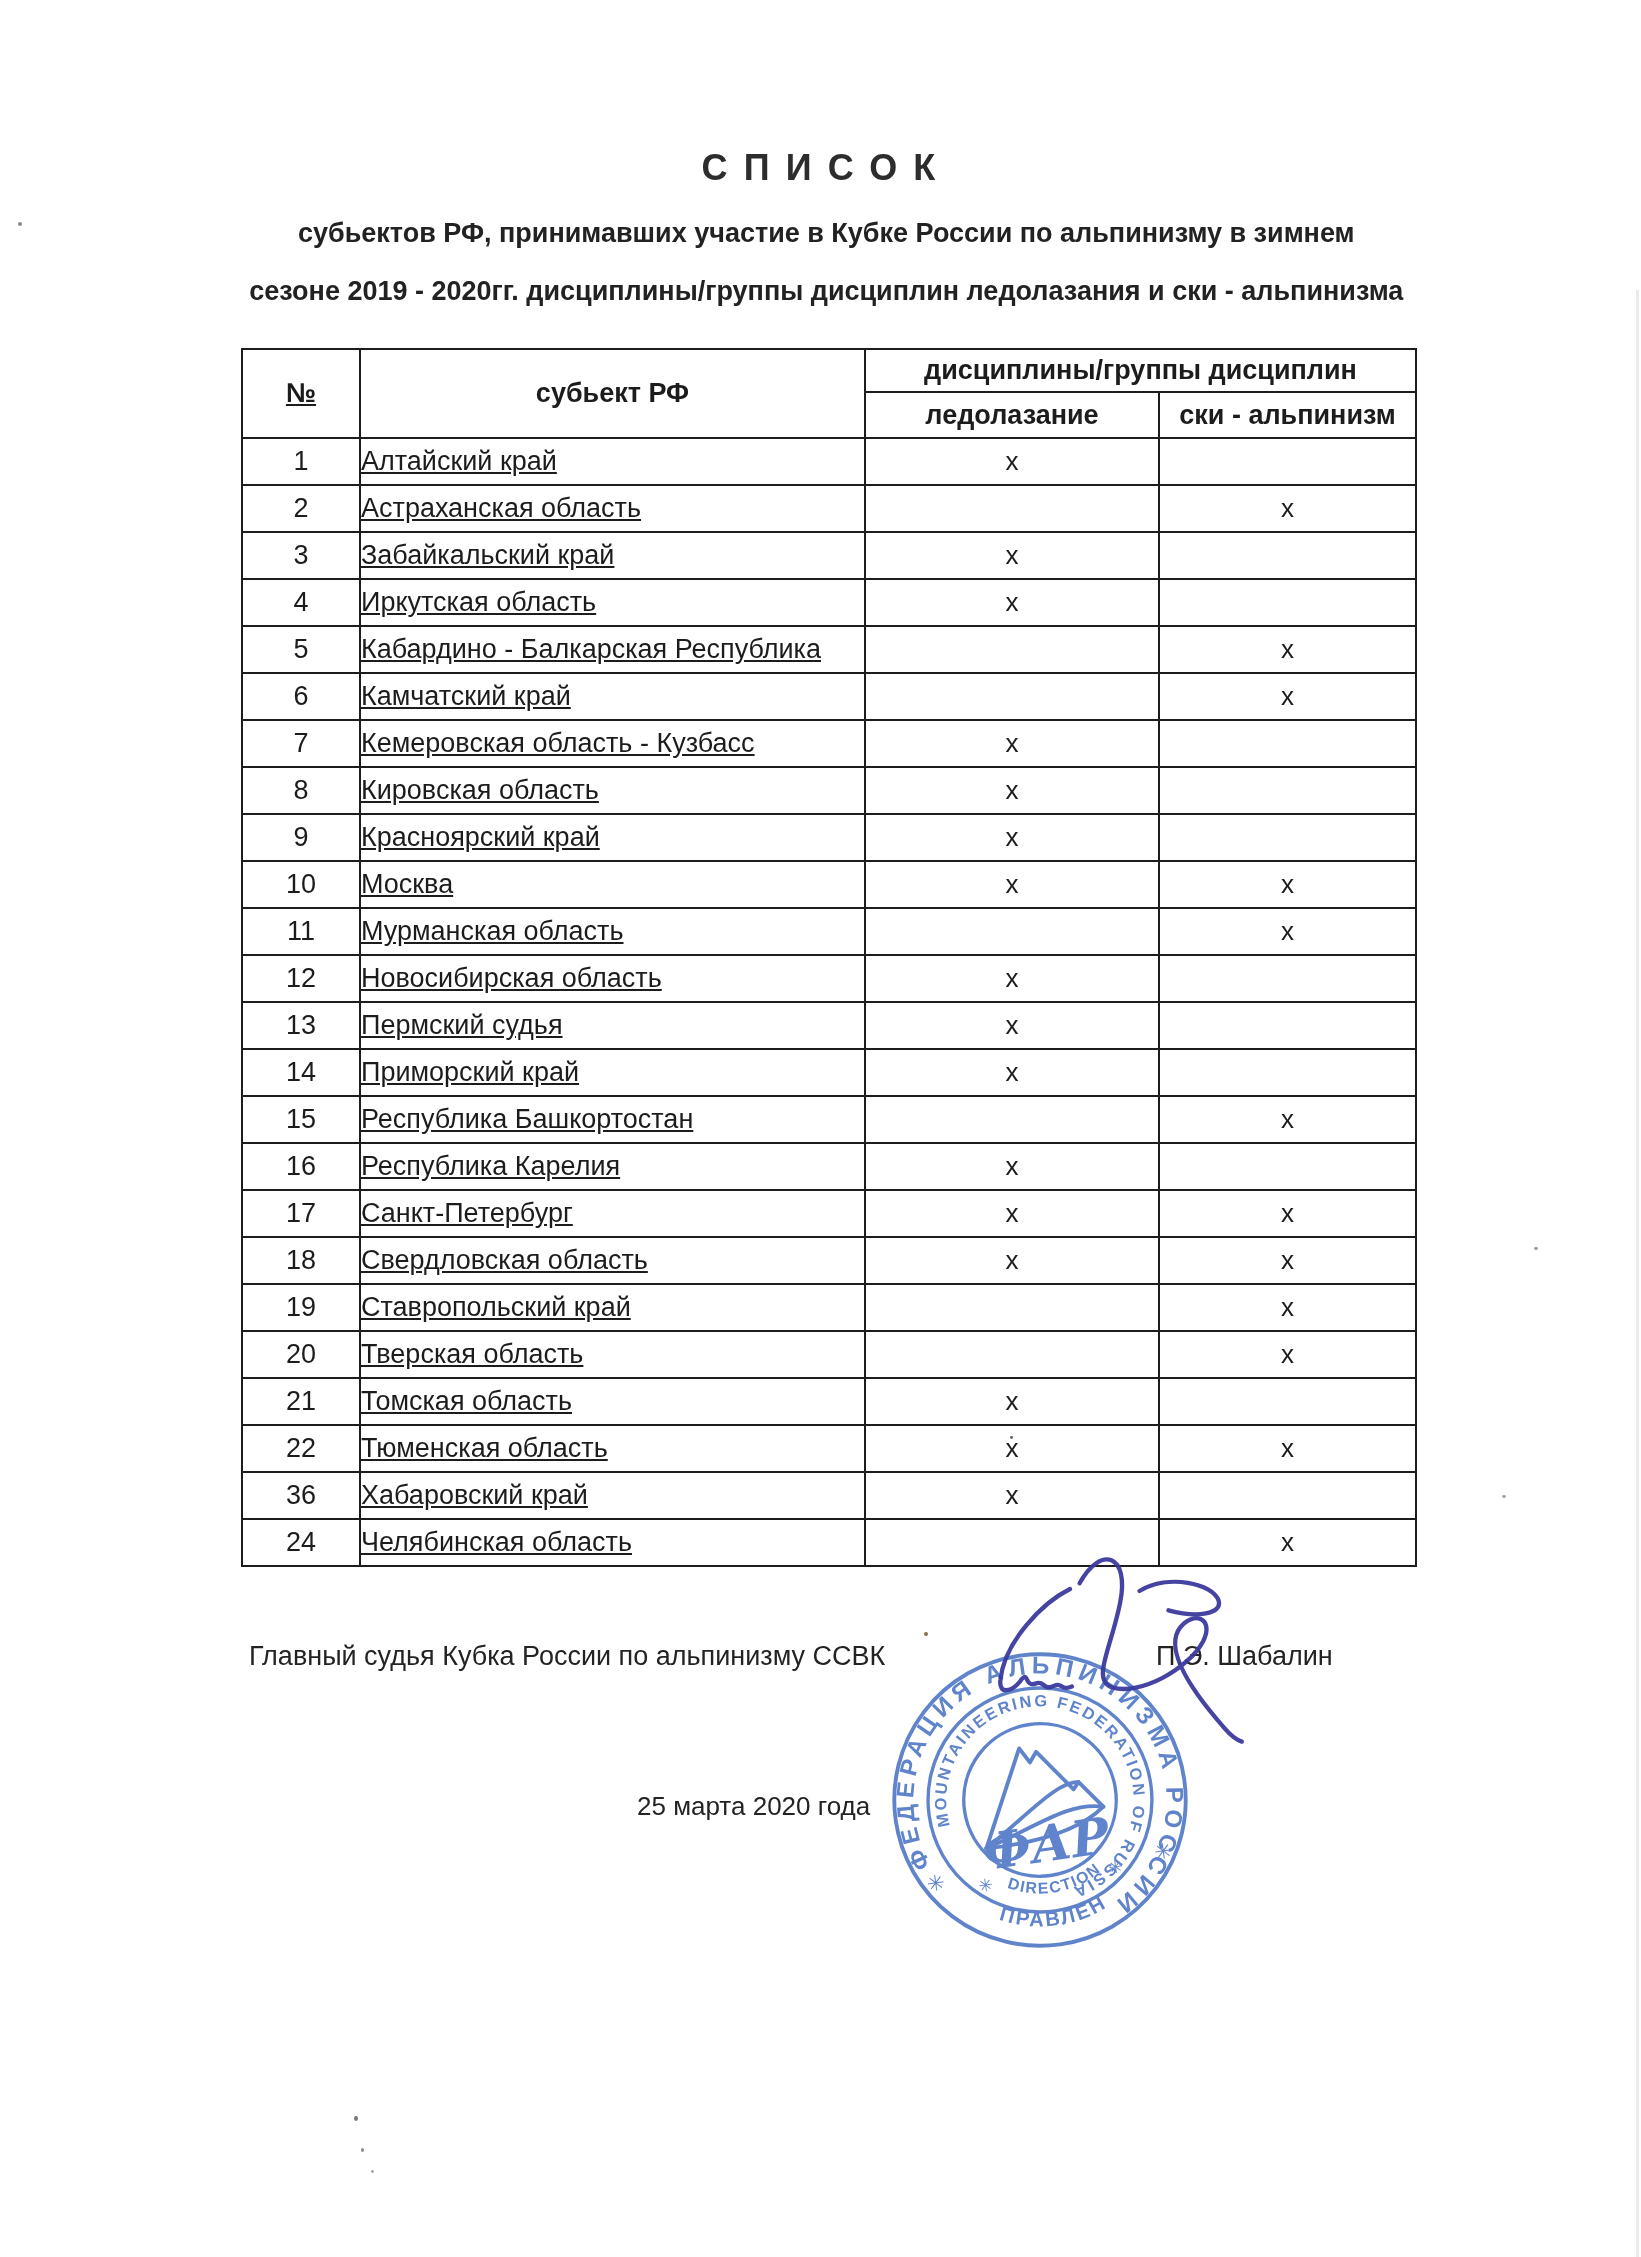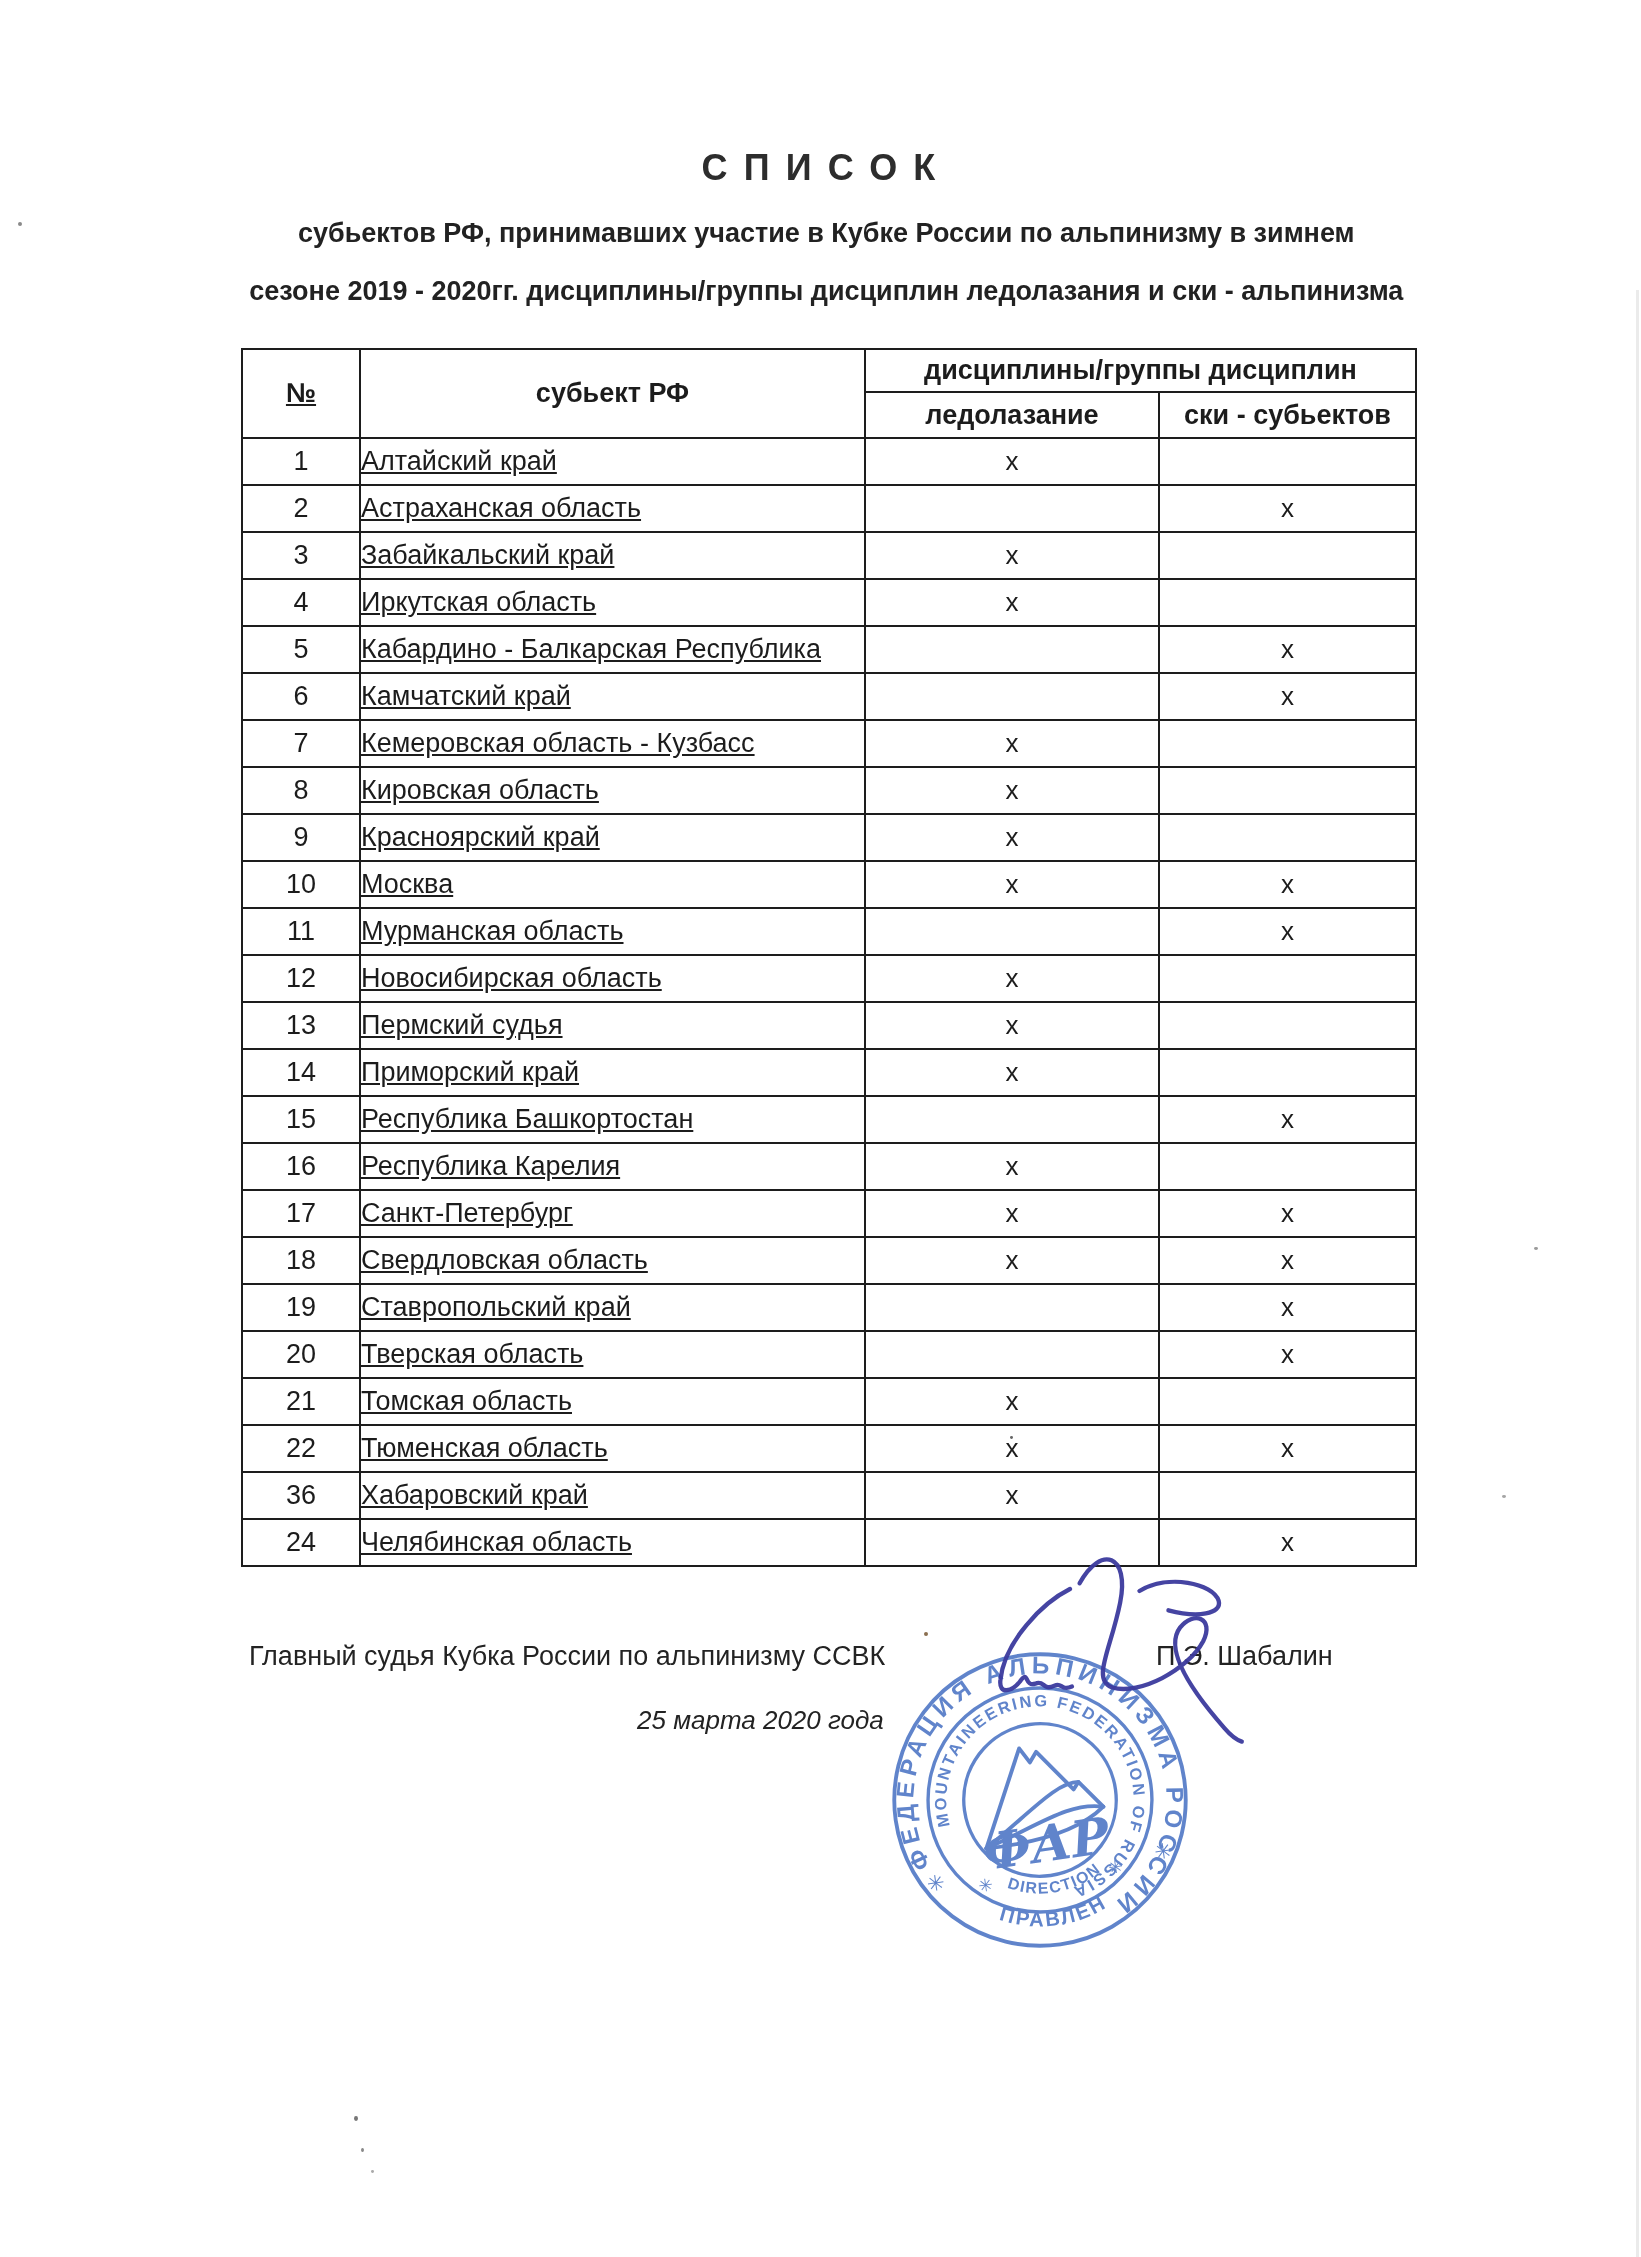--- a/index.html
+++ b/index.html
@@ -45,22 +45,22 @@
   tbody td{padding-top:3.9px;}
   .sig-line{
     position:absolute;left:249px;top:1641px;
     font-size:27px;color:#232323;
   }
   .sig-name{
     position:absolute;left:1156px;top:1641px;
     font-size:27px;color:#232323;
   }
   .sig-date{
-    position:absolute;left:637px;top:1705px;
-    font-size:26px;color:#232323;font-style:italic;
+    position:absolute;left:637px;top:1791px;
+    font-size:26px;color:#232323;
   }
   .stamp-svg{position:absolute;left:847px;top:1607px;opacity:0.88;}
   .sign-svg{position:absolute;left:956px;top:1535px;}
   .stamp-ring-text{font-family:"Liberation Sans",sans-serif;font-weight:bold;}
   .speck{position:absolute;border-radius:50%;background:#8a8a8a;}
   .edge-line{
     position:absolute;right:1.9px;top:290px;width:2.9px;height:1968px;
     background:rgba(60,60,60,0.10);
   }
 </style>
@@ -81,21 +81,21 @@
         <col style="width:257px">
     </colgroup>
     <thead>
       <tr class="h1">
         <th rowspan="2" class="num-h"><span>№</span></th>
         <th rowspan="2">субьект РФ</th>
         <th colspan="2">дисциплины/группы дисциплин</th>
       </tr>
       <tr class="h2">
         <th>ледолазание</th>
-        <th>ски - субьектов</th>
+        <th>ски - альпинизм</th>
       </tr>
     </thead>
     <tbody>
     <tr>
       <td class="c-num">1</td>
       <td class="c-subj">Алтайский край</td>
       <td class="c-mark">х</td>
       <td class="c-mark"></td>
     </tr>
 

